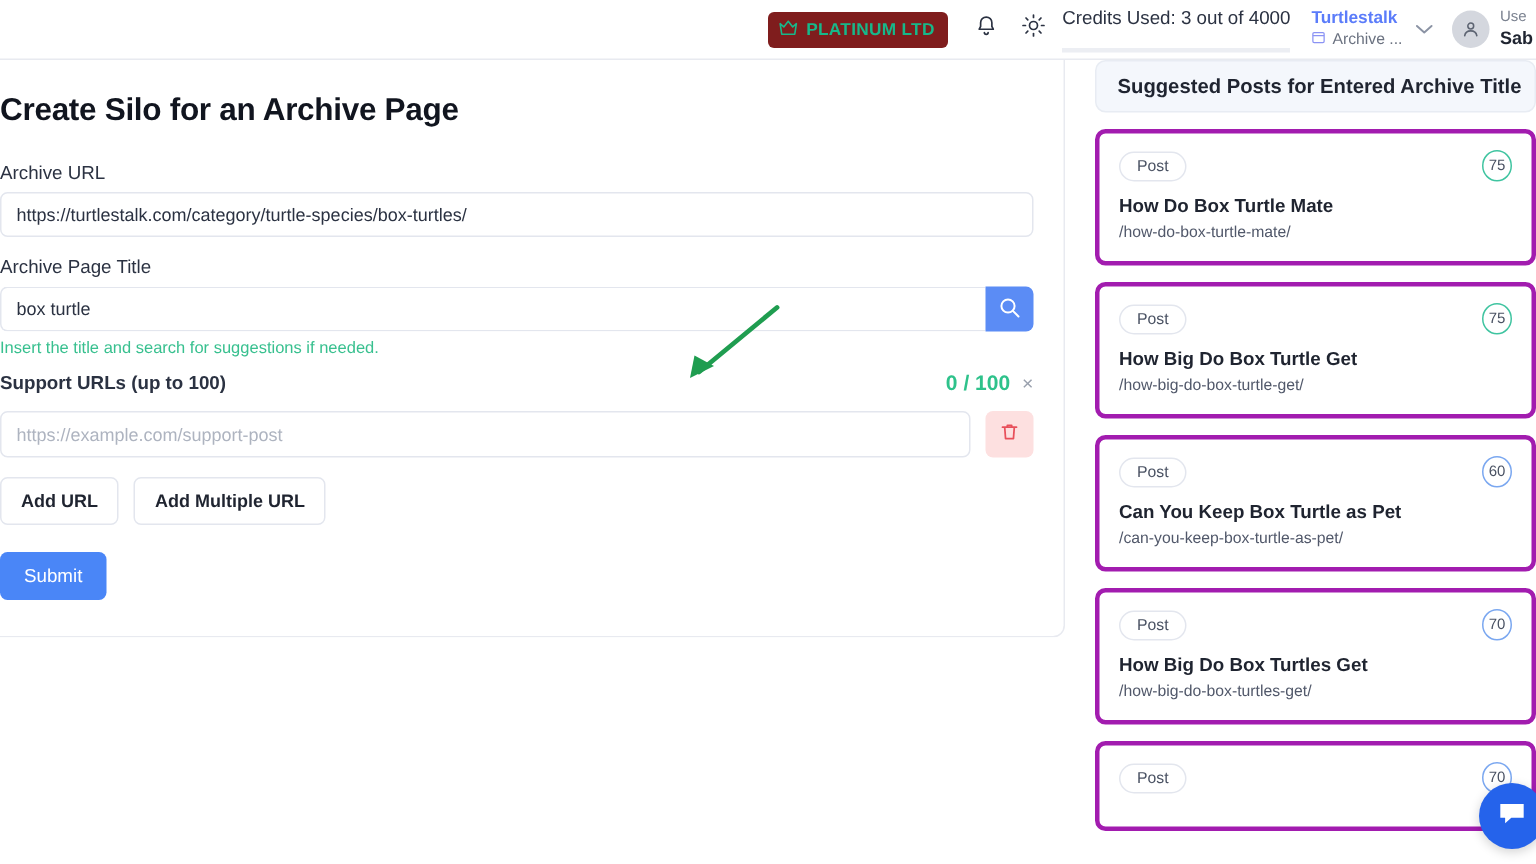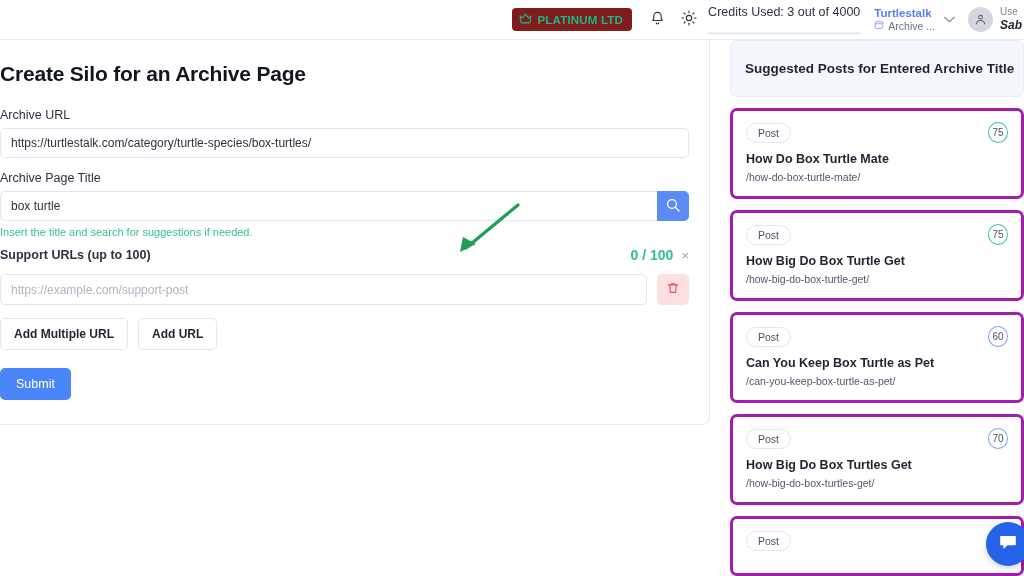--- a/index.html
+++ b/index.html
@@ -92,21 +92,21 @@
   }
   .avatar {
     width: 25px; height: 25px;
     border-radius: 50%;
     background: #d4d7de;
     display: flex; align-items: center; justify-content: center;
     flex: 0 0 auto;
   }
   .user-texts { line-height: 1.25; white-space: nowrap; }
   .user-role { font-size: 10px; color: #7b8290; }
-  .user-name { font-size: 12px; color: #1f2430; font-weight: bold; font-style: italic; }
+  .user-name { font-size: 12px; color: #1f2430; font-weight: bold; }
 
   
   .page {
     display: flex;
     align-items: flex-start;
     height: 536px;
     background: #ffffff;
   }
 
   
@@ -235,21 +235,21 @@
     width: 314px;
     flex: 0 0 314px;
     padding-left: 20px;
     height: 536px;
     overflow: hidden;
   }
   .panel-head {
     background: #f4f7fc;
     border: 1px solid #e8ecf3;
     border-radius: 7px;
-    padding: 20px 14px;
+    padding: 9px 14px;
     font-size: 13.5px;
     font-weight: bold;
     color: #1f2430;
     margin-bottom: 11px;
     white-space: nowrap;
     text-align: center;
   }
   .post-card {
     background: #fff;
     border: 3px solid #a21caf;
@@ -422,22 +422,22 @@
           <svg width="14" height="14" viewBox="0 0 24 24">
               <path d="M4 6.5h16" stroke="#e8505b" stroke-width="2" stroke-linecap="round"></path>
               <path d="M9.5 6.5V4.5h5v2" fill="none" stroke="#e8505b" stroke-width="2" stroke-linejoin="round"></path>
               <path d="M6.5 6.5l1 13h9l1-13" fill="none" stroke="#e8505b" stroke-width="2" stroke-linejoin="round"></path>
             </svg>
         </span>
       </button>
     </div>
 
     <div class="btn-row">
+      <button class="btn-outline">Add URL</button>
       <button class="btn-outline">Add Multiple URL</button>
-      <button class="btn-outline">Add URL</button>
     </div>
 
     <button class="btn-submit">Submit</button>
 
     <div class="arrow-anno">
       <svg width="70" height="52" viewBox="0 0 70 52">
         <path d="M66 3L14 46" stroke="#1f9d50" stroke-width="3.2" stroke-linecap="round"></path>
         <path d="M8 50l3-15 13 7z" fill="#1f9d50"></path>
       </svg>
     </div>

